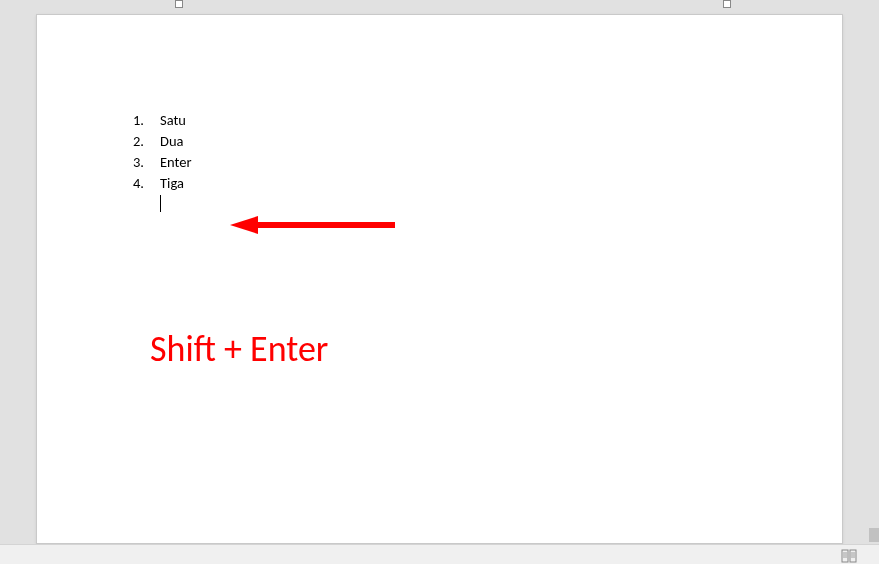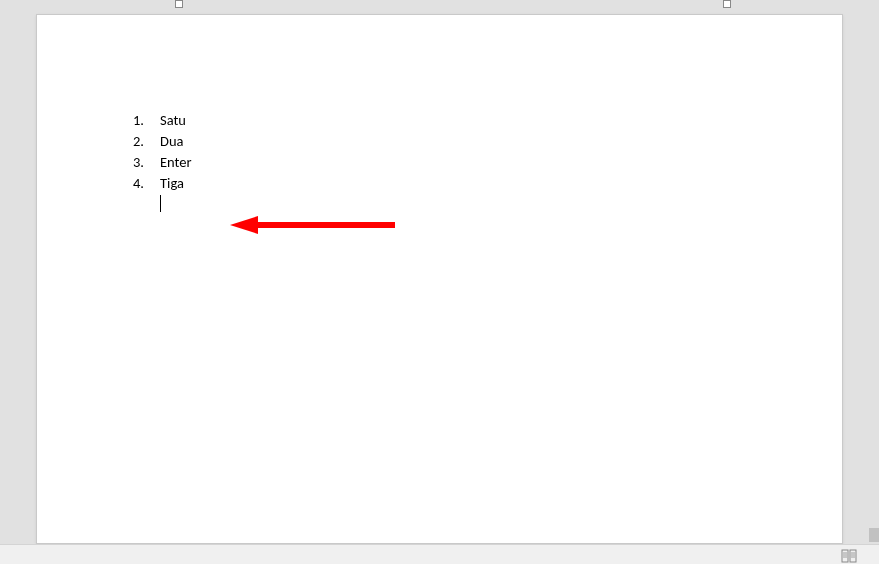--- a/index.html
+++ b/index.html
@@ -150,20 +150,21 @@
       </div>
     </div>
 
     <div class="arrow-annotation">
       <svg width="165" height="22" viewBox="0 0 165 22">
         <line x1="165" y1="11" x2="24" y2="11" stroke="#ff0000" stroke-width="6"></line>
         <polygon points="0,11 28,2 28,20" fill="#ff0000"></polygon>
       </svg>
     </div>
 
+    <div class="caption-text">Shift + Enter</div>
   </div>
 </div>
 
 <div class="scroll-nub"></div>
 
 <div class="status-bar">
   <div class="view-icon">
     <svg width="16" height="14" viewBox="0 0 16 14">
       <rect x="1" y="1" width="6" height="12" fill="none" stroke="#888" stroke-width="1"></rect>
       <rect x="9" y="1" width="6" height="12" fill="none" stroke="#888" stroke-width="1"></rect>

